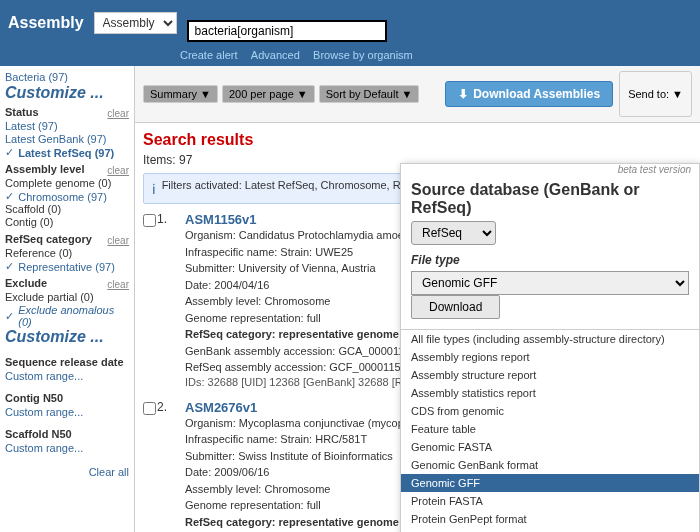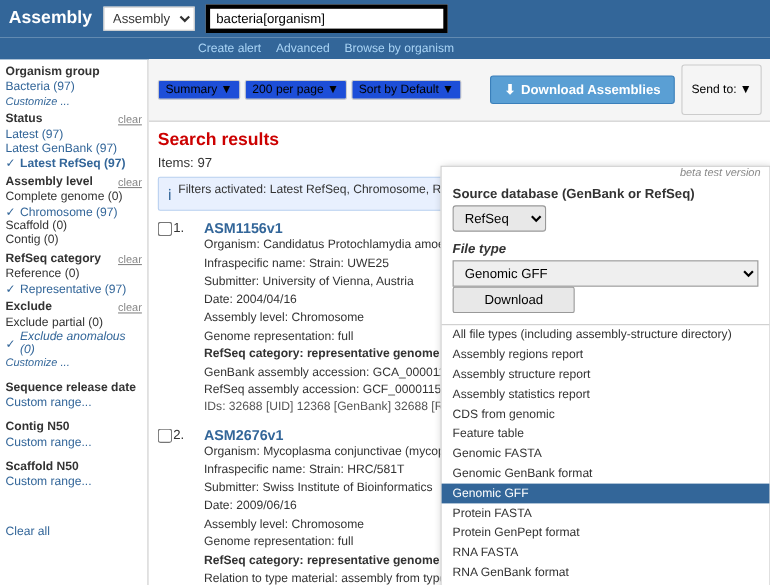--- a/index.html
+++ b/index.html
@@ -2,69 +2,69 @@
 <html><head>
   <meta charset="utf-8">
   <style>
     * { box-sizing: border-box; margin: 0; padding: 0; }
     body { font-family: Arial, sans-serif; font-size: 12px; color: #333; background: #fff; width: 700px; height: 532px; overflow: hidden; }
     
     
     .header { background: #336699; color: white; padding: 4px 8px; display: flex; align-items: center; gap: 10px; }
     .header-title { font-size: 16px; font-weight: bold; color: white; }
     .header-select { padding: 2px 4px; font-size: 12px; border: 1px solid #ccc; background: white; color: #333; }
-    .header-input { padding: 2px 6px; font-size: 12px; border: 4px solid #000000; width: 220px; }
+    .header-input { padding: 2px 6px; font-size: 12px; border: 2px solid #000000; width: 200px; margin-top: 16px; }
     
     
     .sub-header { background: #336699; padding: 2px 8px 4px 180px; }
     .sub-header a { color: #aad4f5; font-size: 11px; text-decoration: none; margin-right: 10px; }
     
     
     .main { display: flex; height: calc(532px - 48px); }
     
     
     .sidebar { width: 135px; border-right: 1px solid #ccc; padding: 5px; font-size: 11px; overflow-y: auto; flex-shrink: 0; }
     .sidebar-section-title { font-weight: bold; font-size: 11px; margin-top: 6px; margin-bottom: 2px; }
     .sidebar-section-title:first-child { margin-top: 0; }
     .sidebar-item { font-size: 11px; color: #333; margin-bottom: 1px; }
     .sidebar-link { color: #336699; text-decoration: none; font-size: 11px; }
     .sidebar-checked { color: #336699; font-size: 11px; display: flex; align-items: center; gap: 2px; }
     .sidebar-clear { color: #888; font-size: 10px; float: right; cursor: pointer; }
-    .sidebar-customize { color: #336699; text-decoration: none; font-size: 10px; font-style: italic; }
+    .sidebar-customize { color: #336699; text-decoration: none; font-size: 16px; font-style: italic; font-weight: bold; }
     .section-header-row { display: flex; justify-content: space-between; align-items: center; }
-    .clear-all { color: #336699; text-decoration: none; font-size: 11px; margin-top: 25px; display: block; }
+    .clear-all { color: #336699; text-decoration: none; font-size: 11px; margin-top: 4px; display: block; text-align: right; }
     
     
     .content { flex: 1; overflow-y: auto; padding: 0; position: relative; }
-    .toolbar-btn { background: #1d4ed8; border: 1px solid #ccc; padding: 2px 6px; font-size: 11px; cursor: pointer; border-radius: 2px; display: flex; align-items: center; gap: 3px; }
+    .toolbar-btn { background: #a3a3a3; border: 1px solid #ccc; padding: 2px 6px; font-size: 11px; cursor: pointer; border-radius: 2px; display: flex; align-items: center; gap: 3px; }
     .download-btn { background: #5a9fd4; color: white; border: 1px solid #3a7fba; padding: 5px 12px; font-size: 12px; font-weight: bold; cursor: pointer; border-radius: 3px; display: flex; align-items: center; gap: 5px; }
     .send-to-btn { background: #f5f5f5; border: 1px solid #ccc; padding: 16px 8px; font-size: 11px; cursor: pointer; border-radius: 3px; display: flex; align-items: center; gap: 3px; }
     
     
     .results-area { padding: 8px; }
     .results-title { font-size: 16px; font-weight: bold; color: #c00; margin-bottom: 4px; }
     .results-count { font-size: 12px; margin-bottom: 6px; }
     .filter-info { background: #e8f0fe; border: 1px solid #b8d0f0; padding: 5px 8px; margin-bottom: 8px; font-size: 11px; display: flex; align-items: flex-start; gap: 6px; border-radius: 2px; }
     .filter-info-icon { color: #336699; font-size: 14px; flex-shrink: 0; }
     
     
     .result-item { margin-bottom: 12px; padding-left: 20px; position: relative; }
     .result-link { color: #336699; text-decoration: none; font-size: 13px; font-weight: bold; }
     .result-detail { font-size: 11px; color: #333; line-height: 1.5; }
     .result-bold { font-weight: bold; }
     .result-ids { font-size: 11px; color: #555; }
     
     
     .dropdown-overlay { position: absolute; top: 40px; right: 0; background: white; border: 1px solid #ccc; box-shadow: 2px 2px 8px rgba(0,0,0,0.3); z-index: 100; width: 300px; }
-    .dropdown-section-title { font-size: 12px; font-weight: bold; margin-bottom: 4px; }
+    .dropdown-section-title { font-size: 16px; font-weight: bold; margin-bottom: 4px; }
     .source-db-row { display: flex; align-items: center; gap: 6px; margin-bottom: 8px; }
     .source-db-select { border: 1px solid #999; padding: 3px 6px; font-size: 12px; background: #e8e8e8; border-radius: 3px; }
     .file-type-label { font-size: 12px; font-weight: bold; margin-bottom: 4px; font-style: italic; }
     .estimated-size { font-size: 11px; color: #555; margin: 4px 0 6px; }
-    .dl-button { background: #e8e8e8; border: 1px solid #999; padding: 4px 28px; font-size: 12px; cursor: pointer; border-radius: 2px; margin-bottom: 6px; }
+    .dl-button { background: #e8e8e8; border: 1px solid #999; padding: 4px 17px; font-size: 12px; cursor: pointer; border-radius: 2px; margin-bottom: 6px; }
     
     
     .file-type-list { border-top: 1px solid #ccc; }
     .file-type-item { padding: 3px 10px; font-size: 11px; cursor: pointer; }
     .file-type-item.selected { background: #336699; color: white; }
     
     .beta-text { font-size: 10px; color: #888; text-align: right; padding-right: 8px; font-style: italic; }
     
     .checkmark { color: #336699; margin-right: 2px; }
   </style>
@@ -81,23 +81,20 @@
 <div class="sub-header">
   <a href="#">Create alert</a>
   <a href="#">Advanced</a>
   <a href="#">Browse by organism</a>
 </div>
 
 <div class="main">
 
   <div class="sidebar">
     
-    <div class="section-header-row">
-      <span class="sidebar-section-title">Organism group</span>
-    </div>
     <div class="sidebar-item">
       <a href="#" class="sidebar-link">Bacteria (97)</a>
     </div>
     <a href="#" class="sidebar-customize">Customize ...</a>
 
     <div style="height:4px"></div>
     <div class="section-header-row">
       <span class="sidebar-section-title">Status</span>
       <a href="#" class="sidebar-clear">clear</a>
     </div>

